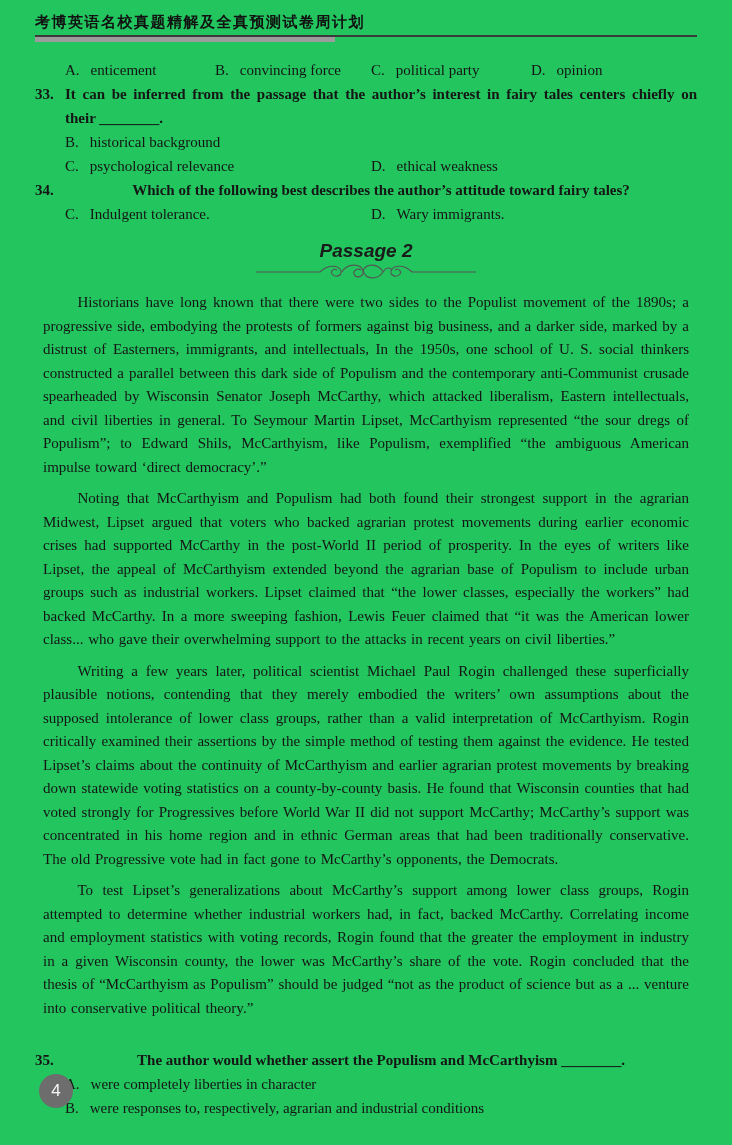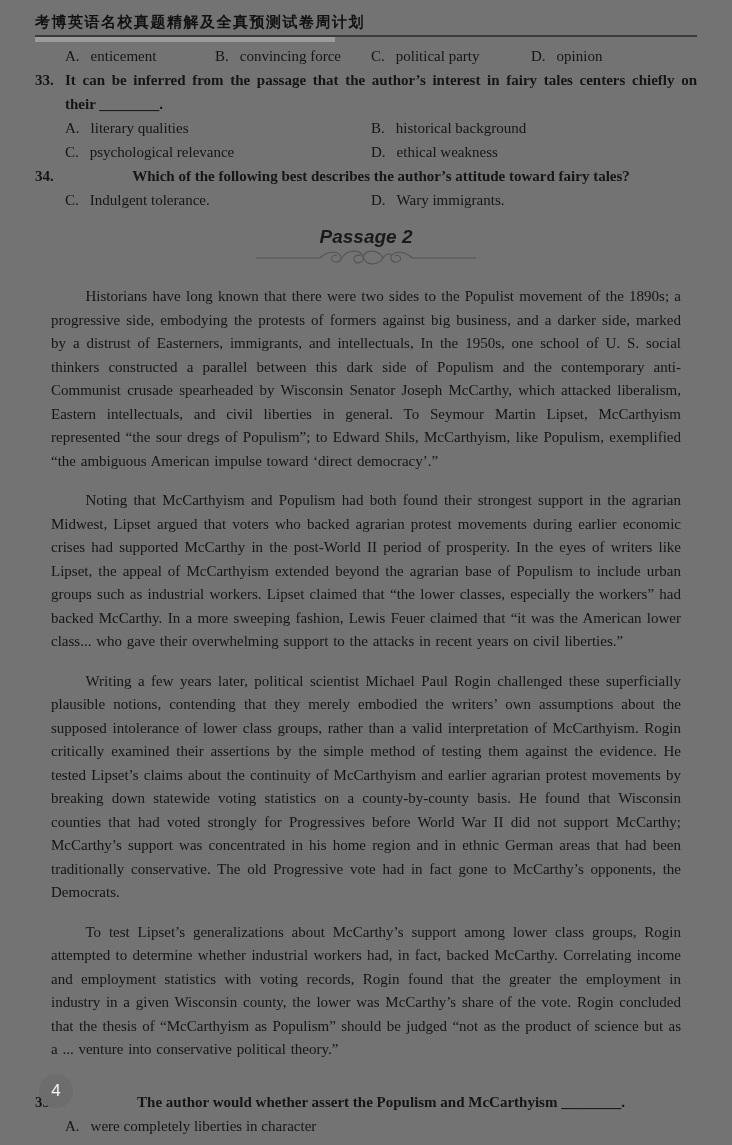--- a/index.html
+++ b/index.html
@@ -1,19 +1,19 @@
 <!DOCTYPE html>
 <html><head>
 <meta charset="utf-8">
 <style>
   html,body { margin:0; padding:0; background:#ffffff; }
   .page {
     position:relative;
     width:732px; height:1145px;
-    background:#737373;
+    background:#22c55e;
     font-family:"Liberation Serif", serif;
     color:#151515;
     overflow:hidden;
   }
   .content { padding:0 35px; }
 
   
   .hdr-title {
     padding-top:13px;
     font-family:"Liberation Sans", sans-serif;
@@ -22,21 +22,21 @@
     letter-spacing:1.5px;
     color:#111;
   }
   .hdr-rule { position:relative; margin-top:3px; height:8px; }
   .hdr-rule .thin  { position:absolute; top:0; left:0; right:0; height:1.5px; background:#3a3a3a; }
   .hdr-rule .thick { position:absolute; top:1.5px; left:0; width:300px; height:5px; background:#9c9c9c; }
 
   
   .qarea { font-size:15px; line-height:24px; }
   .optrow4 {
-    margin-top:1px;
+    margin-top:15px;
     padding-left:30px;
     display:grid;
     grid-template-columns:150px 156px 160px auto;
   }
   .optrow2 {
     padding-left:30px;
     display:grid;
     grid-template-columns:306px auto;
   }
   .opt-letter { margin-right:11px; }
@@ -54,21 +54,21 @@
     font-family:"Liberation Sans", sans-serif;
     font-weight:700;
     font-size:19px;
     color:#1a1a1a;
     line-height:24px;
     font-style:italic;
   }
   .flourish { text-align:center; height:22px; margin-top:-2px; }
   .passage-body { margin-top:6px; font-size:15px; line-height:23.5px; }
   .passage-body p {
-    margin:16px;
+    margin:8px;
     text-indent:2.3em;
     text-align:justify;
     word-spacing:1px;
   }
 
   .q35-block { margin-top:28px; }
 
   
   .page-badge {
     position:absolute;
@@ -104,21 +104,20 @@
         <span><span class="opt-letter">D.</span><span>opinion</span></span>
       </div>
 
       <div>
         <div class="qline">
           <span class="qnum">33.</span>
           <span class="qtext justify-line">It can be inferred from the passage that the author’s interest in fairy tales centers chiefly on</span>
         </div>
         <div class="qcont">their ________.</div>
         <div class="optrow2">
-          <span><span class="opt-letter">A.</span><span>literary qualities</span></span>
           <span><span class="opt-letter">B.</span><span>historical background</span></span>
         </div>
         <div class="optrow2">
           <span><span class="opt-letter">C.</span><span>psychological relevance</span></span>
           <span><span class="opt-letter">D.</span><span>ethical weakness</span></span>
         </div>
       </div>
 
       <div>
         <div class="qline">

